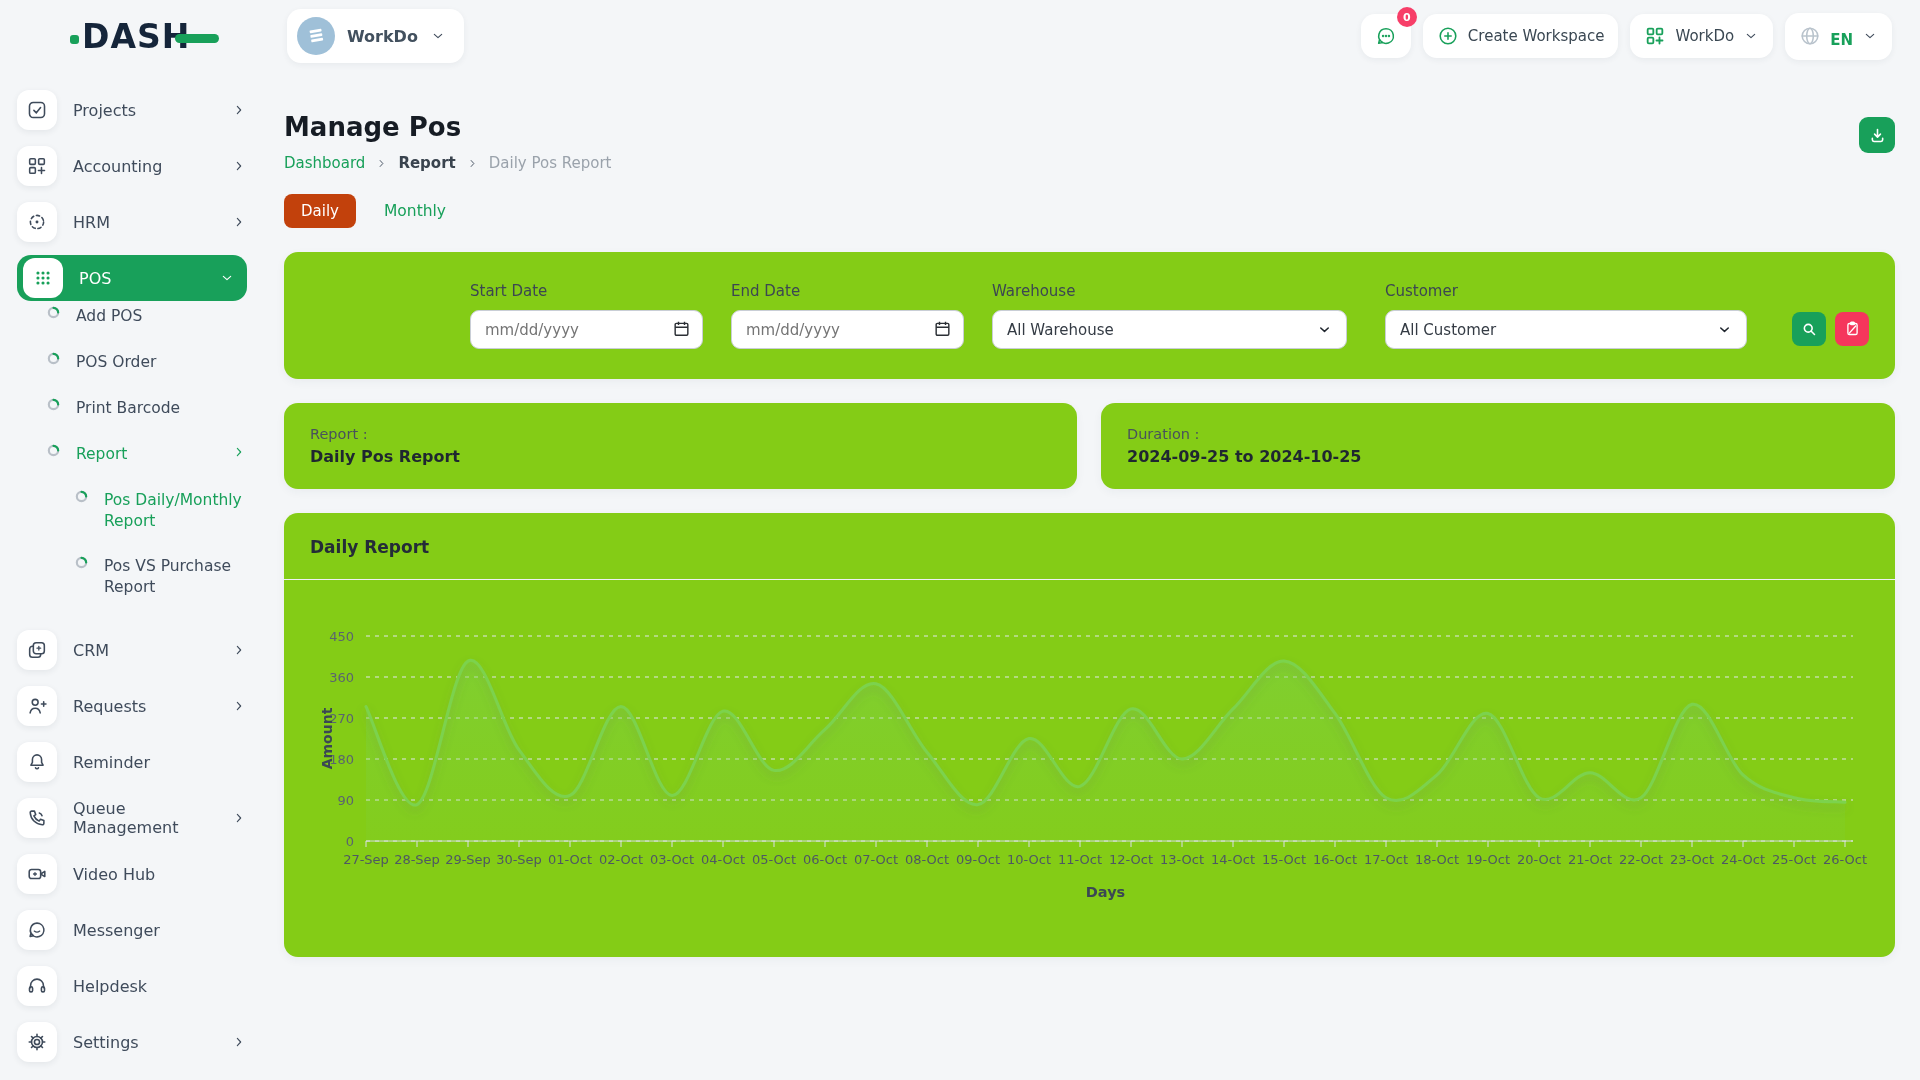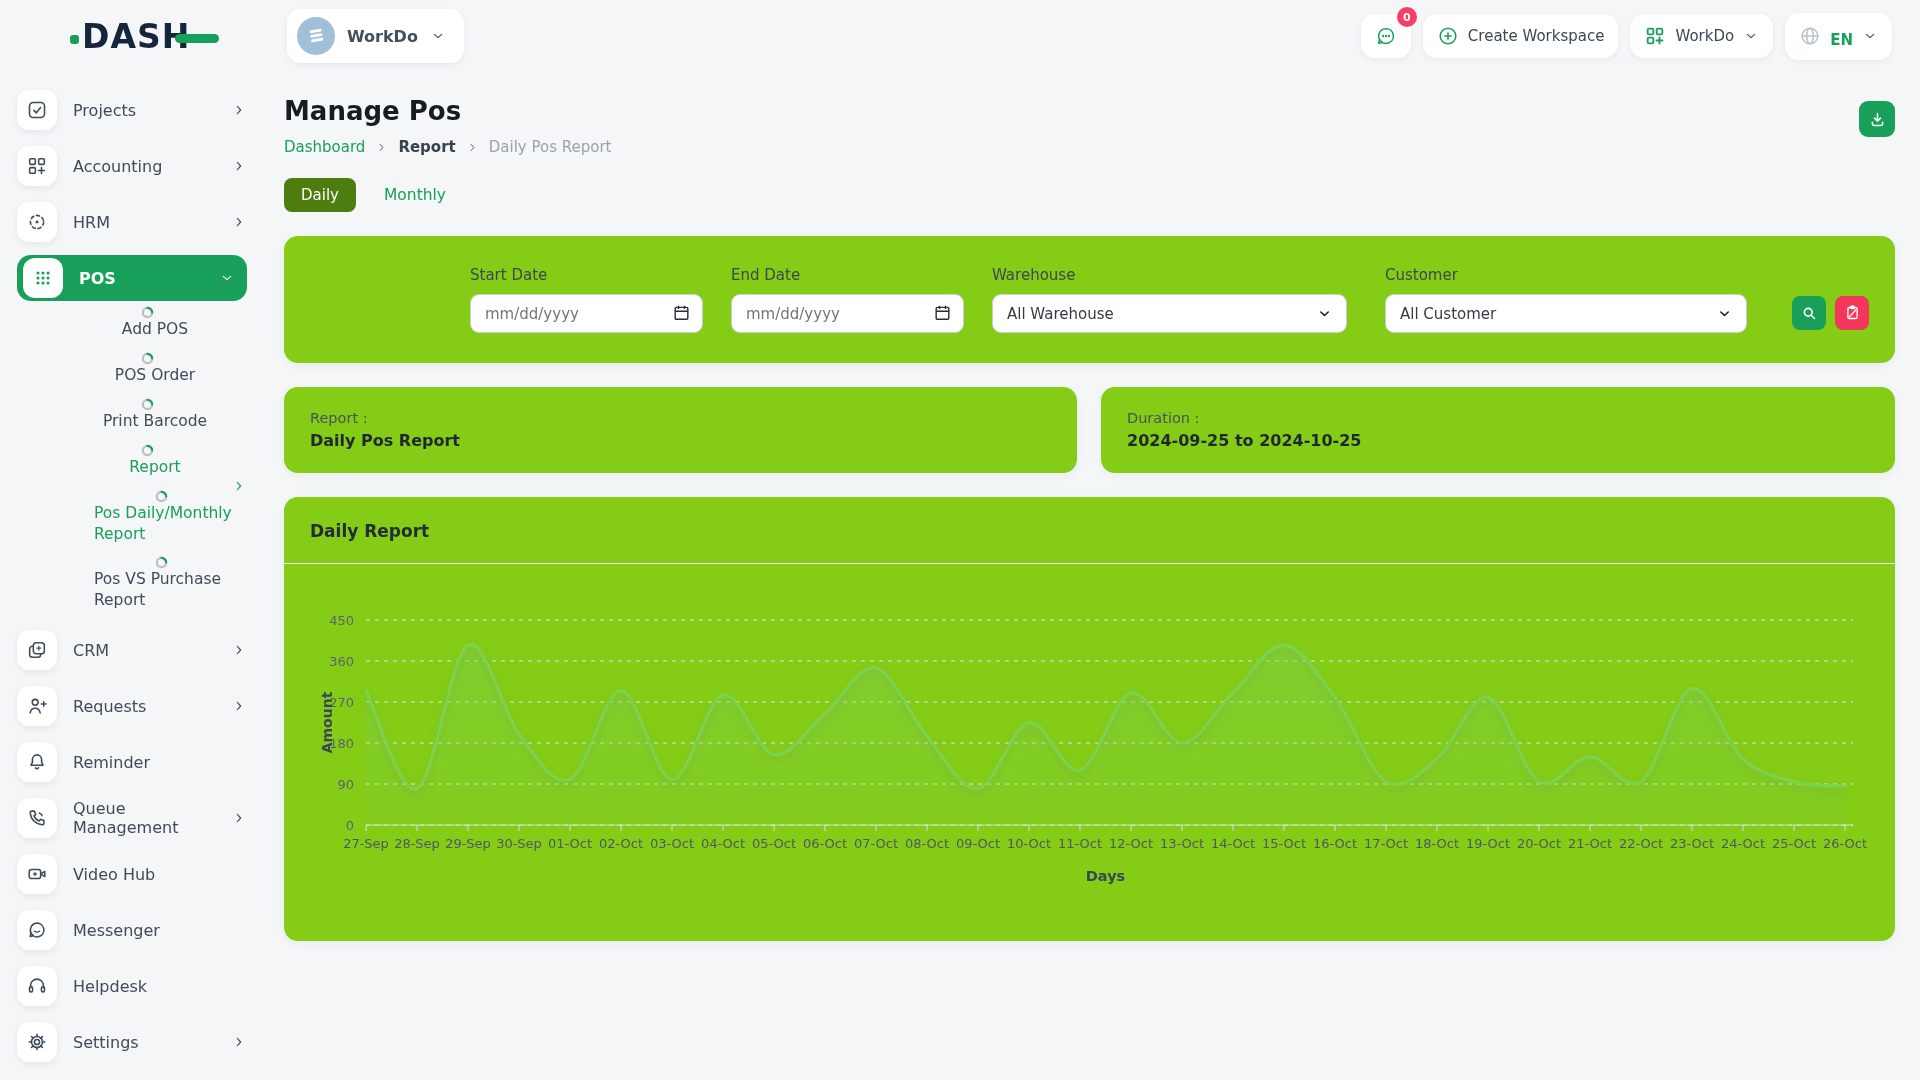--- a/index.html
+++ b/index.html
@@ -26,45 +26,45 @@
   .lang-text { color:#18a05a; font-weight:700; font-size:15px;margin-top:7px; }
   
   .sidebar { position:absolute; top:72px; left:0; width:265px; bottom:0; padding:10px 18px 0 17px; }
   .side-item { display:flex; align-items:center; height:56px; cursor:pointer; }
   .side-item .tile { width:40px; height:40px; background:#fff; border-radius:12px; box-shadow:0 2px 6px rgba(40,50,70,.08);
                      display:flex; align-items:center; justify-content:center; flex:0 0 auto; }
   .side-item .lbl { margin-left:16px; font-size:16px; color:#3f4b5b; }
   .side-item .chev { margin-left:auto; display:flex; }
   .side-item.active { background:#18a05a; border-radius:14px; height:46px; margin:5px 0; padding:0 12px 0 6px; }
   .side-item.active .tile { box-shadow:none; }
-  .side-item.active .lbl { color:#fff; font-weight:700; }
-  .side-sub { display:flex; align-items:center; height:46px; padding-left:30px; cursor:pointer;flex-direction:column; }
+  .side-item.active .lbl { color:#fff; font-weight:400; }
+  .side-sub { display:flex; height:46px; padding-left:30px; cursor:pointer; }
   .side-sub .bullet { display:flex; flex:0 0 auto; }
   .side-sub .lbl { margin-left:16px; font-size:15.5px; color:#3f4b5b; line-height:1.35; }
   .side-sub.lvl2 { padding-left:58px; }
   .side-sub.tall { height:66px; }
   .side-sub.green .lbl { color:#18a05a; }
   .side-sub .chev { margin-left:auto; display:flex; }
   .icn { width:22px; height:22px; stroke:#3f4b5b; stroke-width:1.7; fill:none; stroke-linecap:round; stroke-linejoin:round; }
   .icn.sm { width:16px; height:16px; }
   .icn.green { stroke:#18a05a; }
   .icn.white { stroke:#fff; }
   .icn.gray { stroke:#b9c3cc; }
   
-  .main { position:absolute; left:284px; top:72px; width:1611px; }
+  .main { position:absolute; left:284px; top:88px; width:1611px; }
   .page-head { position:relative; margin-top:24px; }
   .page-title { font-size:26px; font-weight:700; color:#161c24; }
   .breadcrumb { display:flex; align-items:center; gap:10px; margin-top:12px; font-size:15px; }
   .bc-link { color:#18a05a; cursor:pointer; }
   .bc-mid { color:#39434e; font-weight:600; cursor:pointer; }
   .bc-cur { color:#9aa2ab; }
   .dl-btn { position:absolute; right:0; top:5px; width:36px; height:36px; background:#18a05a; border:none; border-radius:9px;
             display:flex; align-items:center; justify-content:center; cursor:pointer; }
   .tabs { display:flex; align-items:center; margin-top:22px; gap:28px; }
-  .tab-active { background:#4d7c0f; color:#fff; border:none; font-size:15px; padding:8px 17px; border-radius:8px; cursor:pointer;
+  .tab-active { background:#c2410c; color:#fff; border:none; font-size:15px; padding:8px 17px; border-radius:8px; cursor:pointer;
                 font-family:inherit; }
   .tab-link { color:#18a05a; font-size:15.5px; cursor:pointer; }
   .card { background:#84cc16; border-radius:14px; box-shadow:0 3px 10px rgba(40,50,70,.05); }
   .filter-card { margin-top:24px; height:127px; display:flex; align-items:center; padding:0 26px 0 186px; }
   .f-group { display:flex; flex-direction:column; }
   .f-label { font-size:15px; color:#3c4752; margin-bottom:10px; }
   .f-input { position:relative; }
   .f-input input { width:233px; height:39px; border:1px solid #c9ced6; border-radius:9px; padding:0 38px 0 14px;
                    font-size:15px; color:#495057; font-family:inherit; outline:none; background:#fff; }
   .f-input .cal { position:absolute; right:12px; top:9px; }

